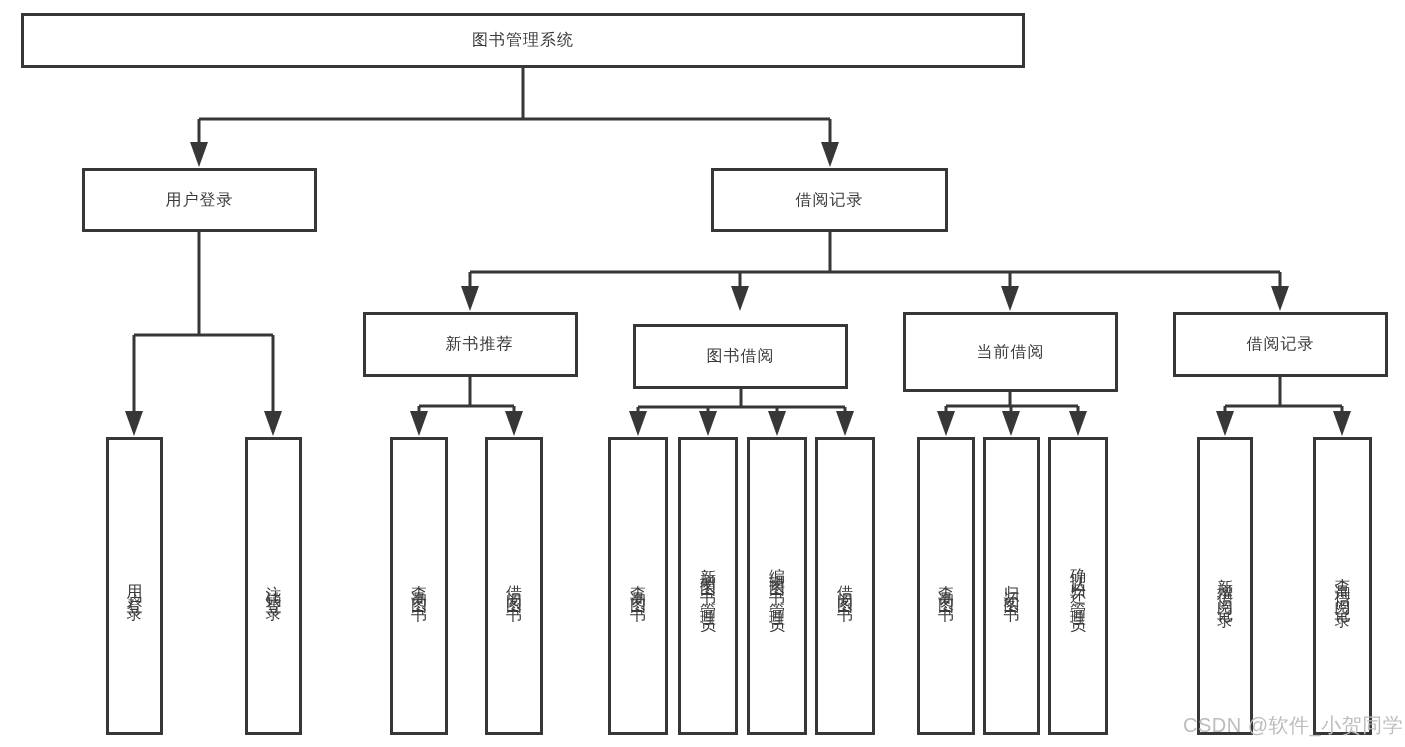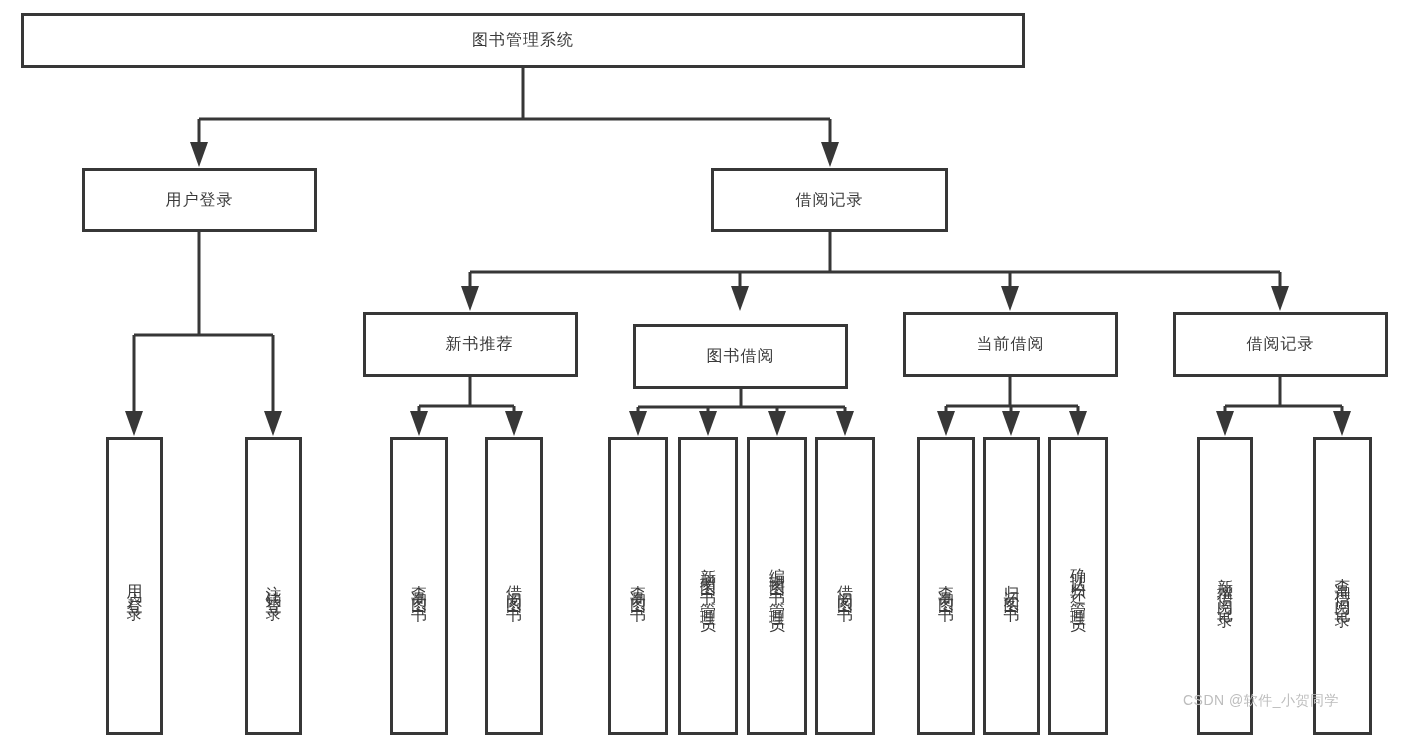--- a/index.html
+++ b/index.html
@@ -17,22 +17,22 @@
     position:absolute; box-sizing:border-box; border:3px solid var(--line);
     background:var(--box_fill); display:flex; align-items:center; justify-content:center;
     font-size:16px; letter-spacing:1px; text-align:center; z-index:2;
   }
   .leaf{
     writing-mode:vertical-rl; text-orientation:upright;
     letter-spacing:7px; line-height:1; padding:6px 0;
   }
   .leaf span{display:block;}
   #watermark{
-    position:absolute; left:1183px; top:692px; z-index:5;
-    font-size:14px; color:var(--watermark); letter-spacing:0.5px; white-space:nowrap;
+    position:absolute; left:1183px; top:712px; z-index:5;
+    font-size:20px; color:var(--watermark); letter-spacing:0.5px; white-space:nowrap;
   }
 </style>
 </head>
 <body>
 
 <div id="canvas">
 
   <svg id="connectors" viewBox="0 0 1405 747" xmlns="http://www.w3.org/2000/svg" aria-hidden="true">
 
     <path class="wire" d="M523 68 V119 M199 119 H830 M199 119 V144 M830 119 V144"></path>
@@ -79,21 +79,21 @@
   <div class="node" style="left:711px; top:168px; width:237px; height:64px;">
     <span>借阅记录</span>
   </div>
 
   <div class="node" style="left:363px; top:312px; width:215px; height:65px;padding-left:18px;">
     <span>新书推荐</span>
   </div>
   <div class="node" style="left:633px; top:312px; width:215px; height:65px;margin-top:12px;">
     <span>图书借阅</span>
   </div>
-  <div class="node" style="left:903px; top:312px; width:215px; height:65px;">
+  <div class="node" style="left:903px; top:312px; width:215px; height:80px;">
     <span>当前借阅</span>
   </div>
   <div class="node" style="left:1173px; top:312px; width:215px; height:65px;">
     <span>借阅记录</span>
   </div>
 
   <div class="node leaf" style="left:106px; top:437px; width:57px; height:298px;">
     <span>用户登录</span>
   </div>
   <div class="node leaf" style="left:245px; top:437px; width:57px; height:298px;">

